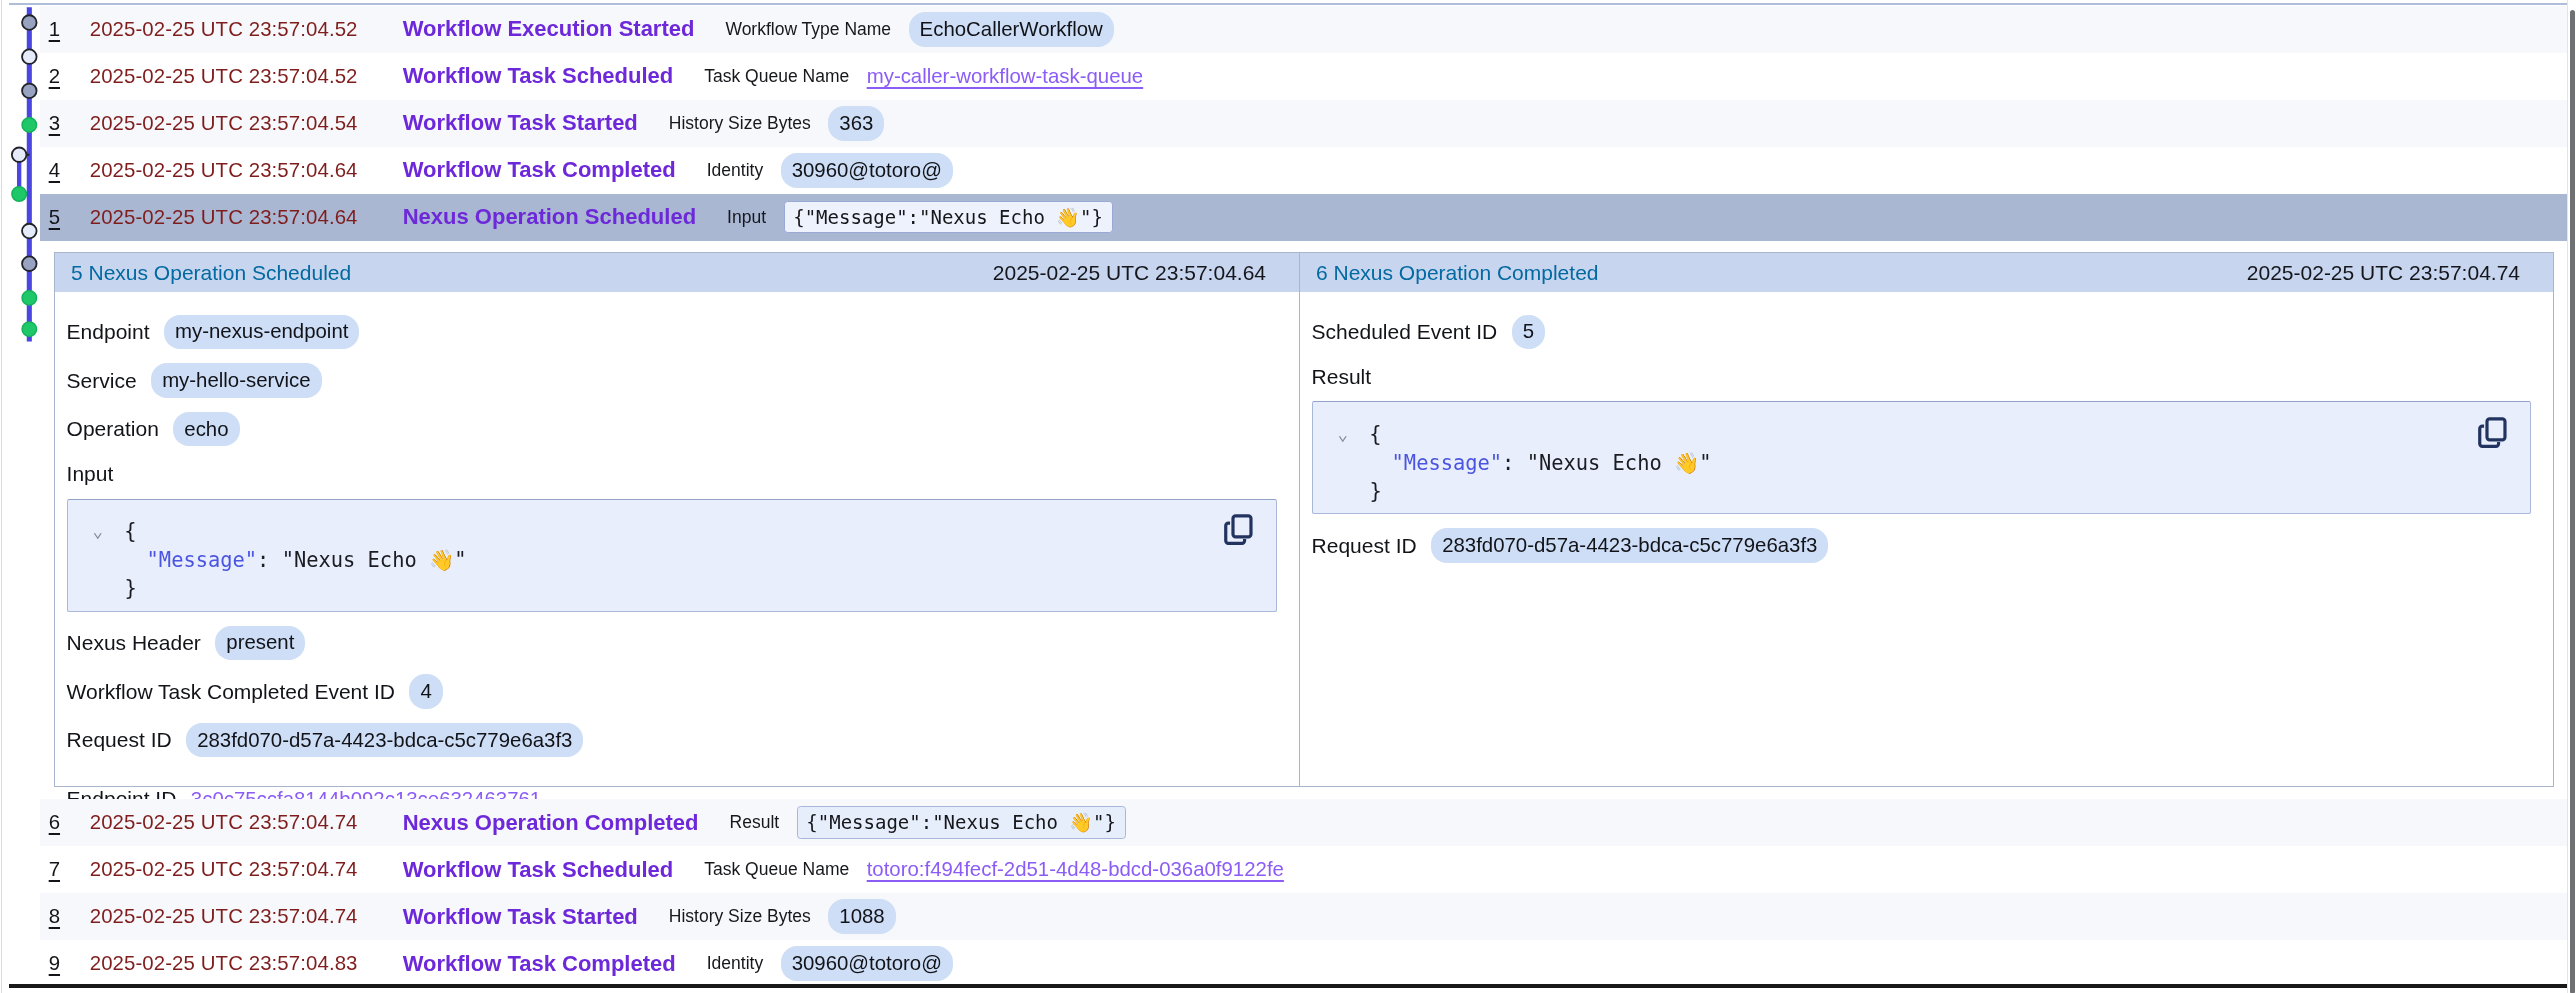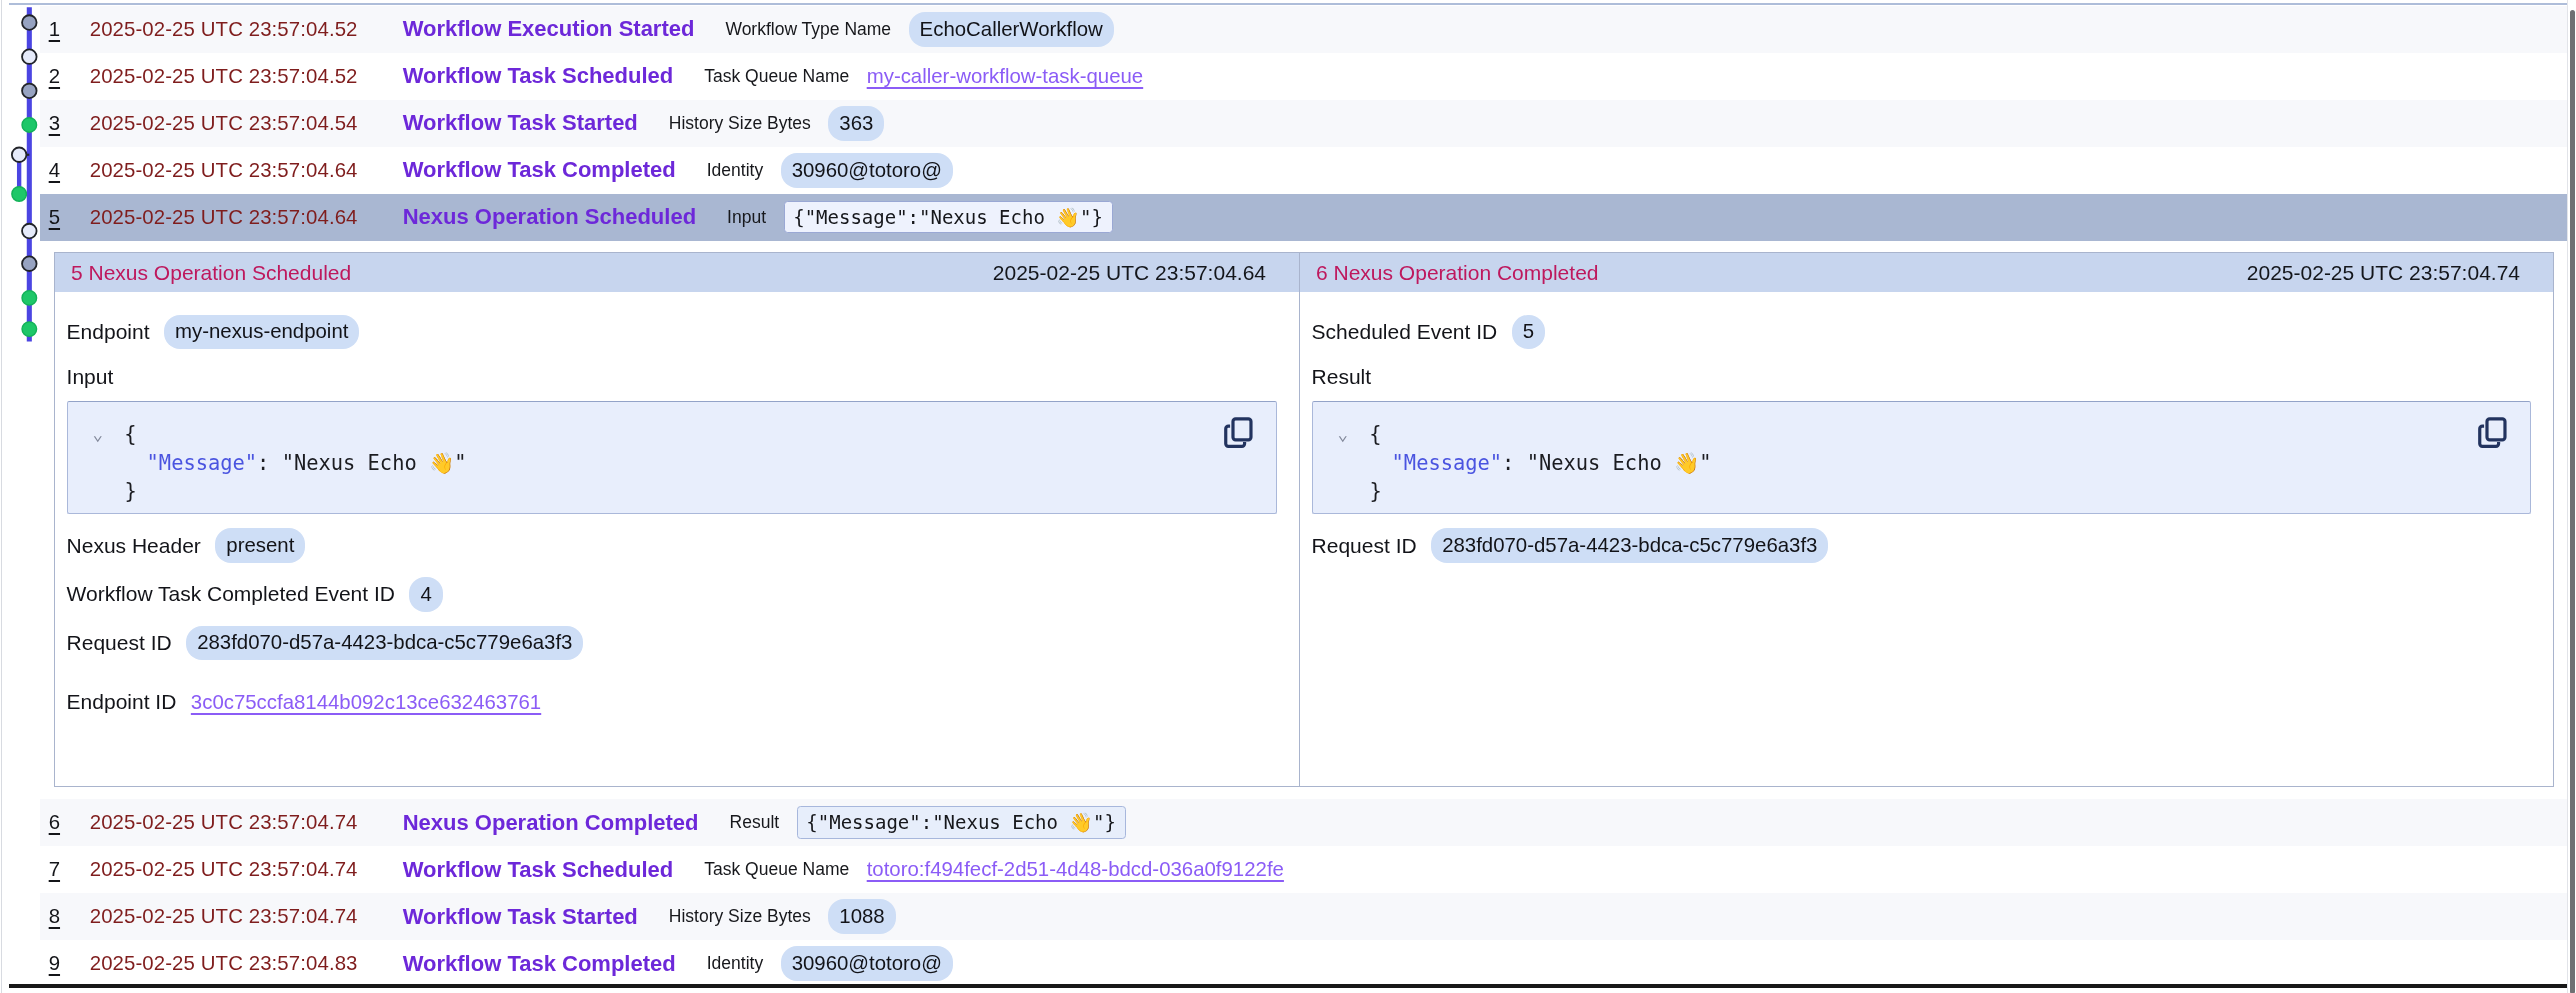--- a/index.html
+++ b/index.html
@@ -32,21 +32,21 @@
   .row.selected .chip{background:#eef2fd;border-color:#9aa8d4;}
   .linkval{font-size:20.4px;color:#8b5cf6;text-decoration:underline;text-decoration-thickness:1.5px;text-underline-offset:4.4px;white-space:nowrap;}
   
   .panel{position:absolute;left:54px;top:252px;width:2500px;height:535px;display:flex;
          border:1.5px solid #a9b4cd;background:#ffffff;box-sizing:border-box;}
   .panel-col{display:flex;flex-direction:column;box-sizing:border-box;}
   .panel-col.pleft{width:1245px;border-right:1.5px solid #a9b4cd;}
   .panel-col.pright{flex:1;}
   .panel-header{height:39px;flex:0 0 39px;background:#c7d5ee;display:flex;align-items:center;
                 justify-content:space-between;padding:0 33px 0 16px;}
-  .panel-title{font-size:21px;color:#be185d;}
+  .panel-title{font-size:21px;color:#0369a1;}
   .panel-date{font-size:21px;color:#14161b;}
   .panel-body{padding:8.7px 22px 0 11.6px;}
   .field{display:flex;align-items:center;margin-top:14px;min-height:28px;}
   .flabel{font-size:21px;color:#131419;margin-right:14.5px;white-space:nowrap;}
   .field .badge{font-size:20.4px;}
   .field.solo .flabel{margin-right:0;}
   .field.extra-gap{margin-top:28px;}
   
   .codeblock{position:relative;margin-top:10.2px;height:113px;background:#e8eefc;
              border:1.5px solid #aab8da;border-top-color:#93a3c8;border-radius:2.2px;
@@ -126,20 +126,28 @@
     <div class="panel-col pleft">
       <div class="panel-header">
         <span class="panel-title">5 Nexus Operation Scheduled</span>
         <span class="panel-date">2025-02-25 UTC 23:57:04.64</span>
       </div>
       <div class="panel-body" id="panel-body-left">
           <div class="field">
     <span class="flabel">Endpoint</span>
     <span class="badge">my-nexus-endpoint</span>
   </div>
+          <div class="field">
+    <span class="flabel">Service</span>
+    <span class="badge">my-hello-service</span>
+  </div>
+          <div class="field">
+    <span class="flabel">Operation</span>
+    <span class="badge">echo</span>
+  </div>
           <div class="field solo">
     <span class="flabel">Input</span>
 
   </div>
           <div class="codeblock">
     <div class="cl l1"><span class="chev">⌄</span><span class="br">{</span></div>
     <div class="cl l2"><span class="key">"Message"</span><span class="sep">: </span><span class="val">"Nexus Echo 👋"</span></div>
     <div class="cl l3"><span class="br">}</span></div>
     <button class="copy-btn">
       <svg width="29" height="32" viewBox="0 0 20 22">

